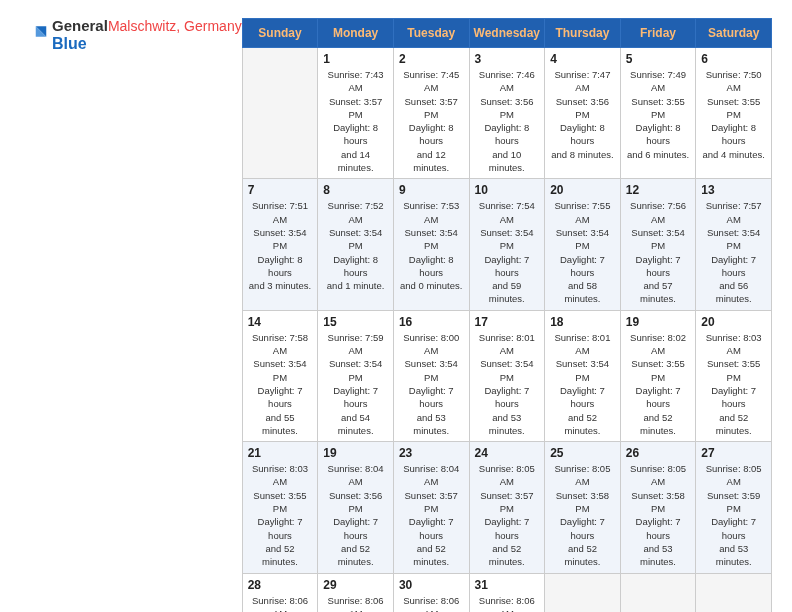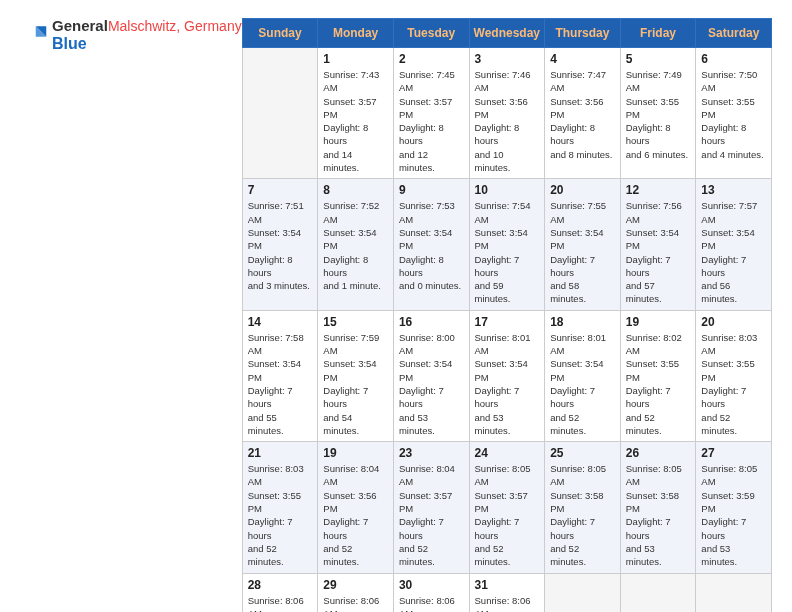--- a/index.html
+++ b/index.html
@@ -90,20 +90,21 @@
     .day-number {
       font-size: 12px;
       font-weight: bold;
       color: #222;
       margin-bottom: 2px;
     }
     .day-info {
       font-size: 9.5px;
       line-height: 1.4;
       color: #333;
+      text-align: center;
     }
     .row-alt td {
       background: #f0f4fa;
     }
   </style>
 </head>
 <body>
 
 <div class="page">
   <div class="header">

